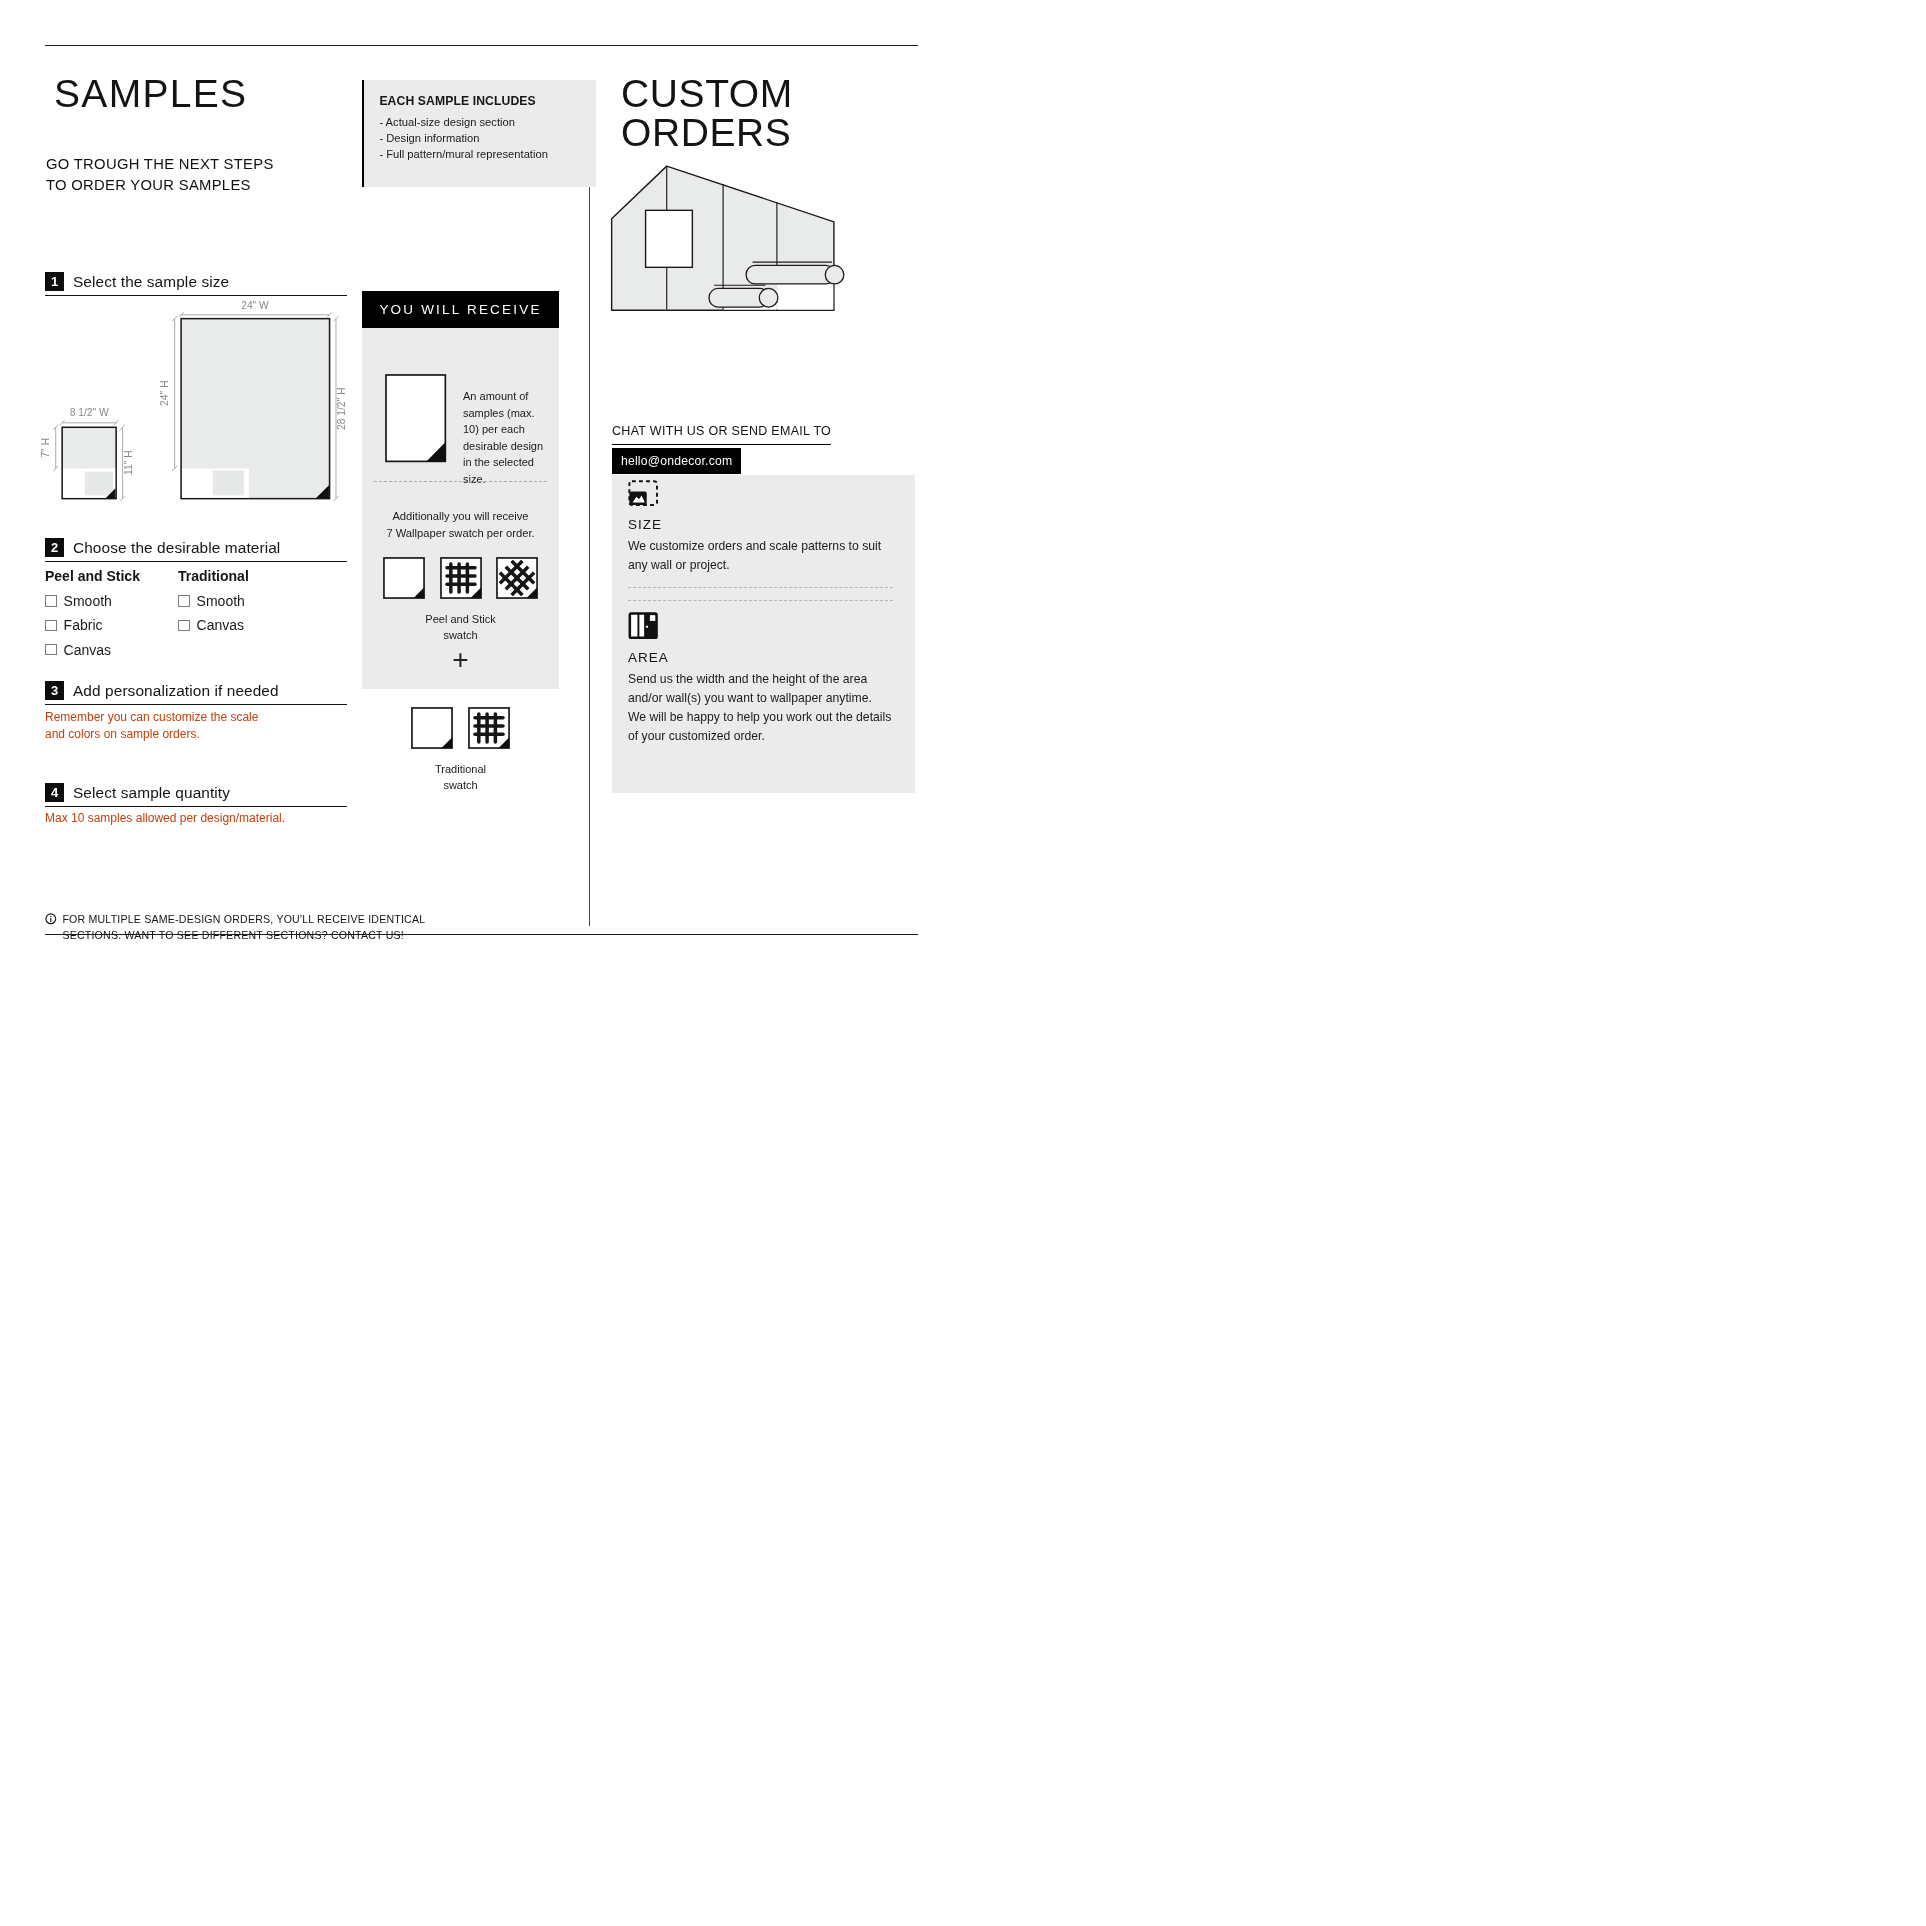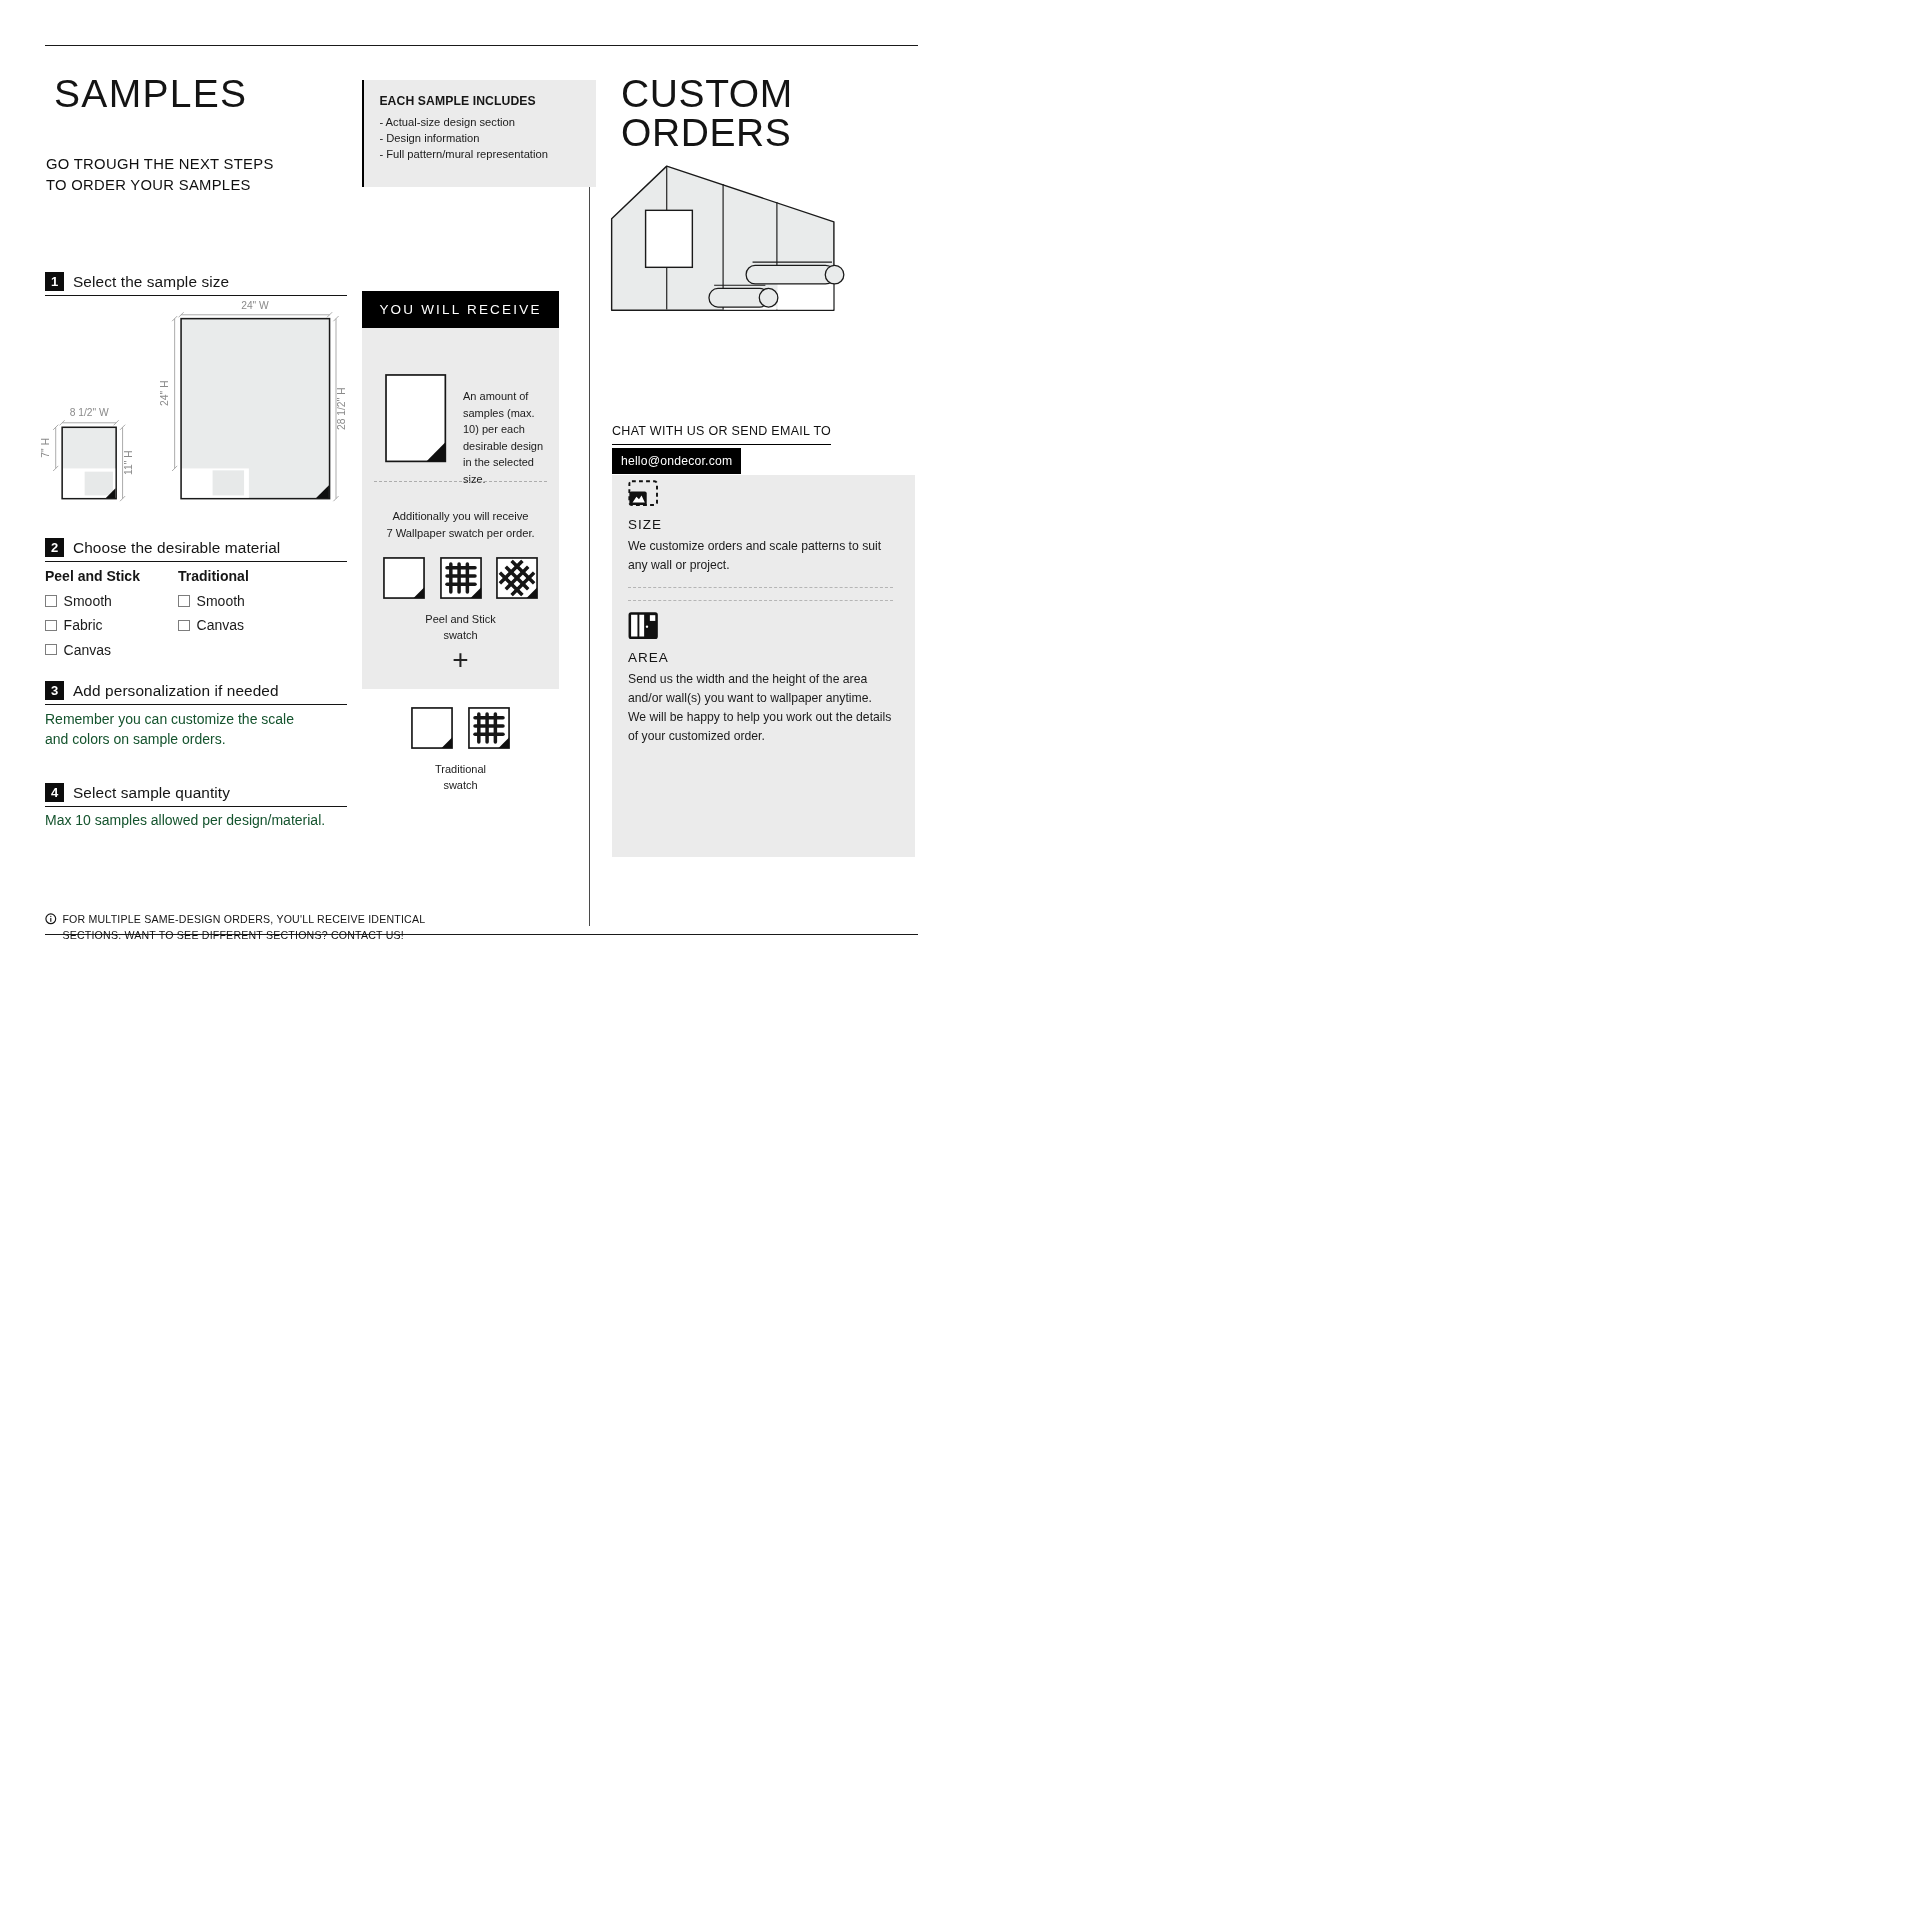--- a/index.html
+++ b/index.html
@@ -16,21 +16,21 @@
   .subtitle{position:absolute;left:46px;top:154px;font-size:14.8px;line-height:1.45;letter-spacing:0.3px;color:#101010;}
 
   
   .step-row{position:absolute;left:45px;width:302px;display:flex;align-items:center;gap:9px;
     border-bottom:1.3px solid #141414;padding-bottom:3.9px;}
   .step-badge{width:19px;height:19px;background:#0d0d0d;color:#fff;font-size:13px;font-weight:700;
     display:flex;align-items:center;justify-content:center;flex:0 0 auto;}
   .step-label{font-size:15.4px;color:#151515;letter-spacing:0.1px;white-space:nowrap;}
   .s1{top:272px;} .s2{top:538px;} .s3{top:681px;} .s4{top:783px;}
 
-  .bodytext{position:absolute;font-size:14px;line-height:1.45;color:#14532d;}
+  .bodytext{position:absolute;font-size:12px;line-height:1.45;color:#c2410c;}
   .step3-text{left:45px;top:709px;}
   .step4-text{left:45px;top:810px;}
 
   
   .mat-col{position:absolute;top:568px;}
   .mat-col.c1{left:45px;} .mat-col.c2{left:178px;}
   .mat-title{font-size:14px;font-weight:700;margin-bottom:9px;}
   .mat-item{display:flex;align-items:center;gap:7px;margin-bottom:8.3px;font-size:14px;color:#1b1b1b;}
   .cb{width:9.6px;height:9.6px;border:1.3px solid #7d7d7d;display:inline-block;flex:0 0 auto;background:#fff;}
 
@@ -57,21 +57,21 @@
   .sw-label{position:absolute;left:0;width:100%;text-align:center;font-size:11px;line-height:1.45;color:#1b1b1b;}
   .sw-label.l1{top:284px;} .sw-label.l2{top:434px;}
   .plus{position:absolute;left:0;width:100%;top:316px;text-align:center;font-size:28px;font-weight:300;color:#222;}
 
   
   .intro{position:absolute;left:612px;top:325px;font-size:16.7px;line-height:1.38;color:#1d1d1d;}
   .chat-label{position:absolute;left:612px;top:424px;font-size:12.5px;letter-spacing:0.3px;color:#111;
     border-bottom:1.9px solid #000;padding-bottom:5.8px;}
   .email-badge{position:absolute;left:612px;top:448px;background:#000;color:#fff;font-size:12.2px;
     padding:5.8px 9px;letter-spacing:0.2px;}
-  .features-box{position:absolute;left:612px;top:475px;width:303px;height:382px;background:#ebebeb;
+  .features-box{position:absolute;left:612px;top:475px;width:303px;height:318px;background:#ebebeb;
     box-sizing:border-box;padding:5.1px 19px 0 16px;}
   .feat-icon{margin-bottom:8.3px;}
   .feat-title{font-size:13.5px;letter-spacing:1px;color:#141414;margin-bottom:4.5px;}
   .feat-text{font-size:12.2px;line-height:1.55;color:#1b1b1b;width:265px;}
   .feat-divider{border-top:1.3px dashed #b5b5b5;margin:12.2px 0 11px 0;width:265px;}
 
   svg text{font-family:"Liberation Sans",sans-serif;}
   .abs{position:absolute;}
 </style>
 </head>

